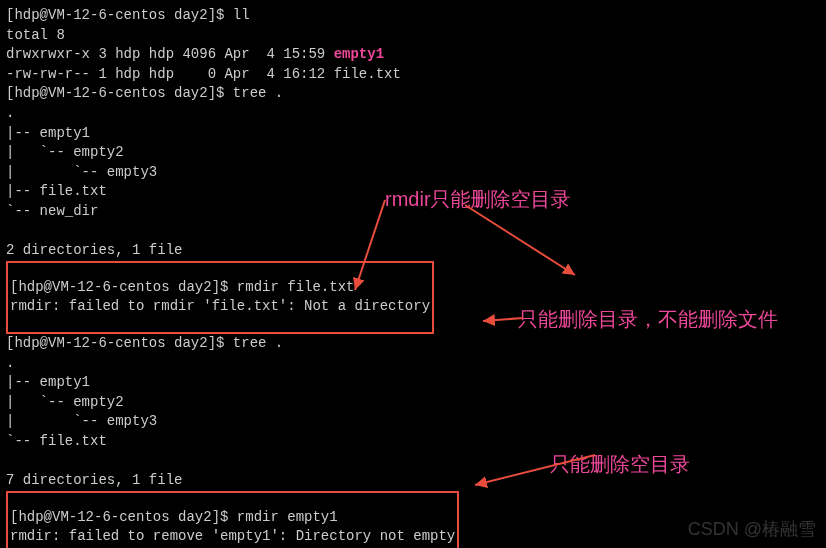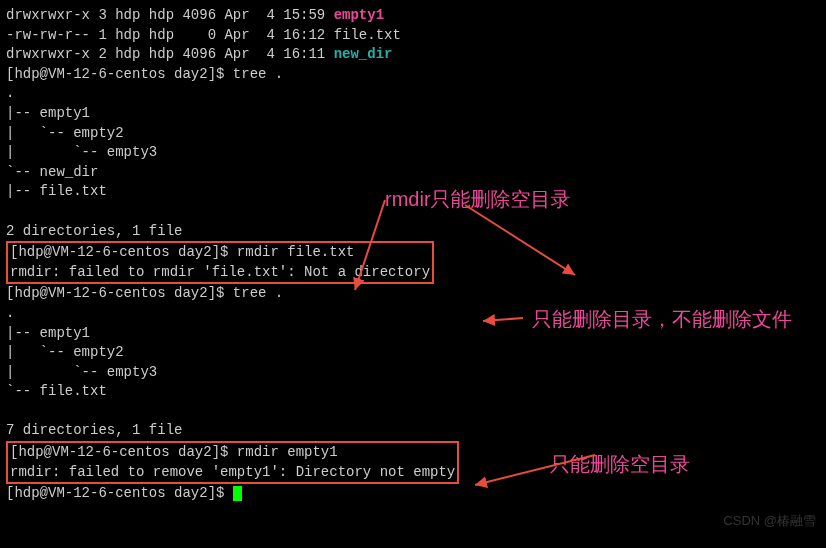--- a/index.html
+++ b/index.html
@@ -22,56 +22,57 @@
     .annotation {
       position: absolute;
       color: #ec4899;
       font-family: "Microsoft YaHei", sans-serif;
       font-size: 20px;
       white-space: nowrap;
     }
     .red-box {
       border: 2px solid #e74c3c;
       display: inline-block;
-      padding: 0px 2px;
+      padding: 15px 2px;
     }
     .cursor {
       display: inline-block;
       width: 9px;
       height: 15px;
       background: #00ff00;
       vertical-align: middle;
     }
     svg.arrow {
       position: absolute;
       pointer-events: none;
     }
     .watermark {
       position: absolute;
-      bottom: 18px;
+      bottom: 6px;
       right: 10px;
       color: rgba(200,200,200,0.25);
       font-family: "Microsoft YaHei", sans-serif;
-      font-size: 13px;
+      font-size: 18px;
     }
   </style>
 </head>
 <body>
 
 <div>
+<div class="line"><span>[hdp@VM-12-6-centos day2]$ </span><span class="cmd">ll</span></div>
+<div class="line">total 8</div>
 <div class="line"><span>drwxrwxr-x 3 hdp hdp 4096 Apr  4 15:59 </span><span class="dir-blue">empty1</span></div>
 <div class="line">-rw-rw-r-- 1 hdp hdp    0 Apr  4 16:12 file.txt</div>
-<div class="line"><span>drwxrwxr-x 2 hdp hdp 4096 Apr  4 16:11 </span><span class="dir-teal">new_dir</span></div>
 <div class="line"><span>[hdp@VM-12-6-centos day2]$ </span><span class="cmd">tree .</span></div>
 <div class="line">.</div>
 <div class="line">|-- empty1</div>
 <div class="line">|   `-- empty2</div>
 <div class="line">|       `-- empty3</div>
+<div class="line">|-- file.txt</div>
 <div class="line">`-- new_dir</div>
-<div class="line">|-- file.txt</div>
 <div class="line">&nbsp;</div>
 <div class="line">2 directories, 1 file</div>
 
 <div class="red-box">
 <div class="line"><span>[hdp@VM-12-6-centos day2]$ </span><span class="cmd">rmdir file.txt</span></div>
 <div class="line">rmdir: failed to rmdir 'file.txt': Not a directory</div>
 </div>
 
 <div class="line"><span>[hdp@VM-12-6-centos day2]$ </span><span class="cmd">tree .</span></div>
 <div class="line">.</div>
@@ -84,21 +85,21 @@
 
 <div class="red-box">
 <div class="line"><span>[hdp@VM-12-6-centos day2]$ </span><span class="cmd">rmdir empty1</span></div>
 <div class="line">rmdir: failed to remove 'empty1': Directory not empty</div>
 </div>
 
 <div class="line"><span>[hdp@VM-12-6-centos day2]$ </span><span class="cursor"></span></div>
 </div>
 
 <div class="annotation" style="top:185px; left:385px;">rmdir只能删除空目录</div>
-<div class="annotation" style="top:305px; left:518px;margin-left:14px;">只能删除目录，不能删除文件</div>
+<div class="annotation" style="top:305px; left:518px;">只能删除目录，不能删除文件</div>
 <div class="annotation" style="top:450px; left:550px;">只能删除空目录</div>
 
 <svg class="arrow" style="top:195px; left:350px;" width="40" height="100">
   <defs>
       <marker id="ah1" markerWidth="8" markerHeight="8" refX="6" refY="3" orient="auto">
         <polygon points="0,0 6,3 0,6" fill="#e74c3c"></polygon>
       </marker>
     </defs>
   <line x1="35" y1="5" x2="5" y2="95" stroke="#e74c3c" stroke-width="2" marker-end="url(#ah1)"></line>
 </svg>

